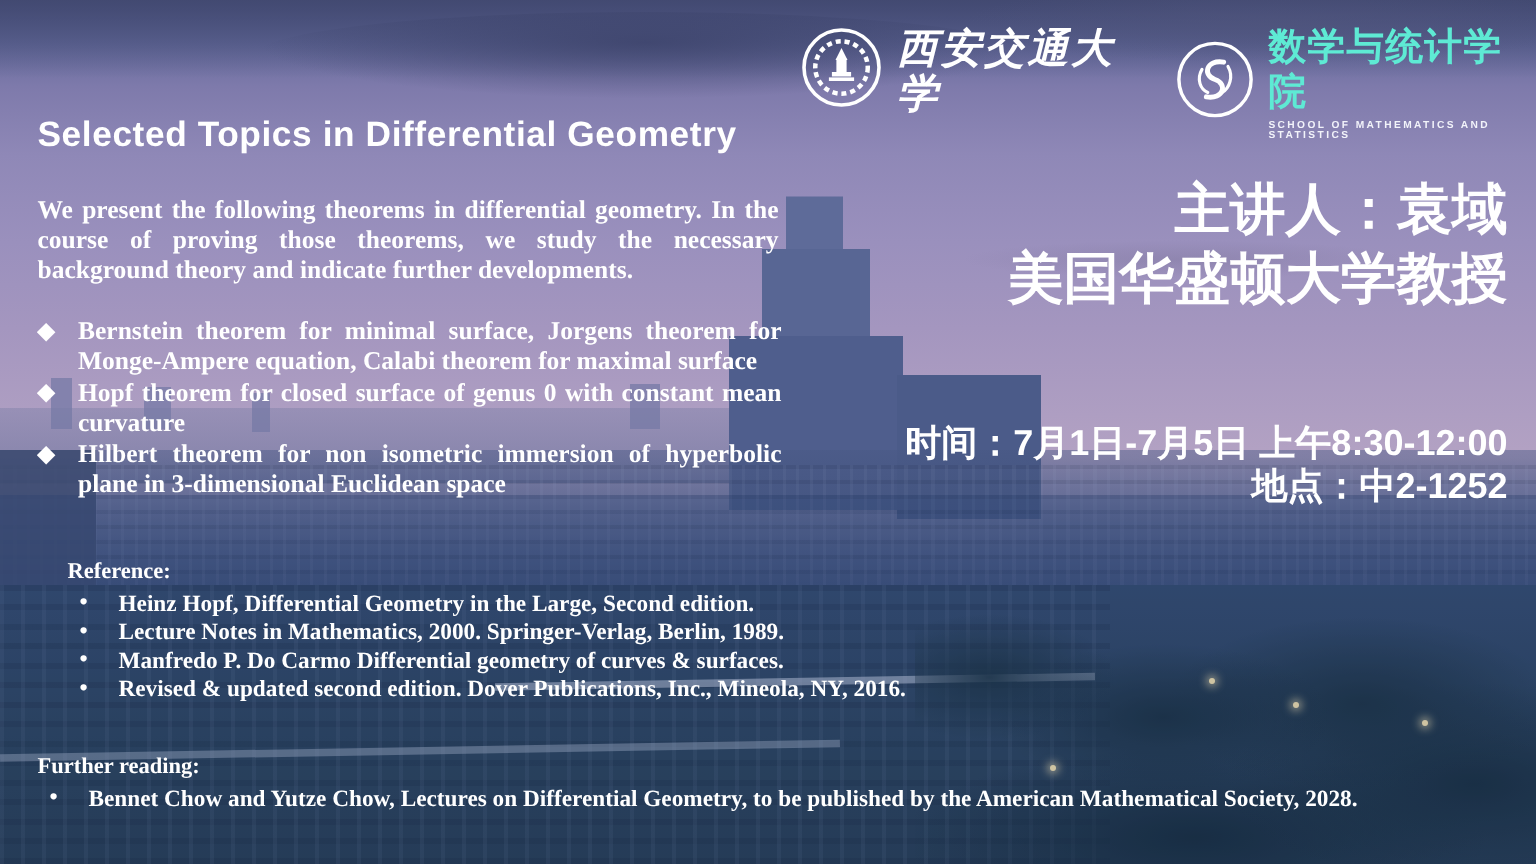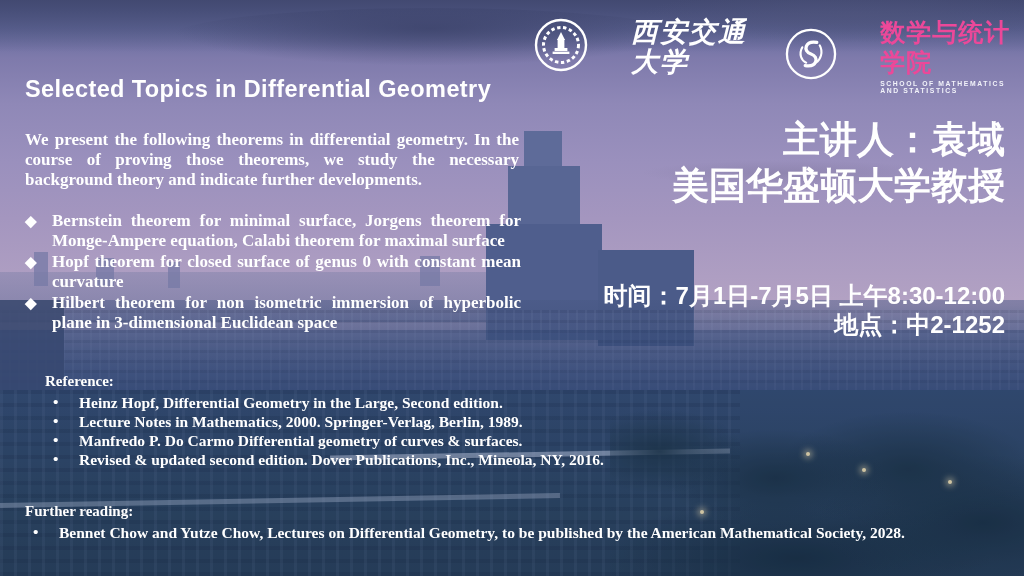--- a/index.html
+++ b/index.html
@@ -62,27 +62,27 @@
       radial-gradient(ellipse 260px 80px at 45% 90%,rgba(20,40,54,.95),rgba(20,40,54,0) 75%);}
   .lamp{position:absolute;width:4px;height:4px;border-radius:50%;
     background:#ffe9b0;box-shadow:0 0 6px 2px rgba(255,233,176,.65);}
   .overlay-tint{position:absolute;top:330px;left:0;right:0;bottom:0;
     background:rgba(38,66,116,.22);}
 
   
   .brand-bar{position:absolute;top:17px;left:534px;display:flex;gap:36px;align-items:flex-start;}
   .brand{display:flex;align-items:center;gap:10px;}
   .seal{flex:0 0 auto;}
-  .brand-text{display:flex;flex-direction:column;margin-left:33px;}
+  .brand-text{display:flex;flex-direction:column;}
   .brand-zh-xjtu{font-size:27px;line-height:30px;color:#fff;
     font-family:"Liberation Serif",serif;font-style:italic;font-weight:bold;letter-spacing:2px;}
   .brand-en-xjtu{font-size:7.5px;letter-spacing:2.2px;color:#f2f3fa;margin-top:3px;
     font-family:"Liberation Sans",sans-serif;font-weight:bold;}
-  .brand-zh-school{font-size:25px;line-height:30px;color:#ec4899;
-    font-family:Liberation Sans, sans-serif;font-weight:bold;letter-spacing:1px;}
+  .brand-zh-school{font-size:25px;line-height:30px;color:#5eead4;
+    font-family:Liberation Serif, serif;font-weight:bold;letter-spacing:1px;}
   .brand-en-school{font-size:6.8px;letter-spacing:1.6px;color:#f2f3fa;margin-top:3px;
     font-family:"Liberation Sans",sans-serif;font-weight:bold;}
 
   
   .title{position:absolute;left:25px;top:76px;
     font-family:"Liberation Sans",sans-serif;font-weight:bold;
     font-size:23.5px;letter-spacing:.4px;}
   .intro{position:absolute;left:25px;top:130px;width:494px;
     font-size:17px;font-weight:bold;line-height:20px;text-align:justify;}
   .topics{position:absolute;left:25px;top:211px;width:496px;

